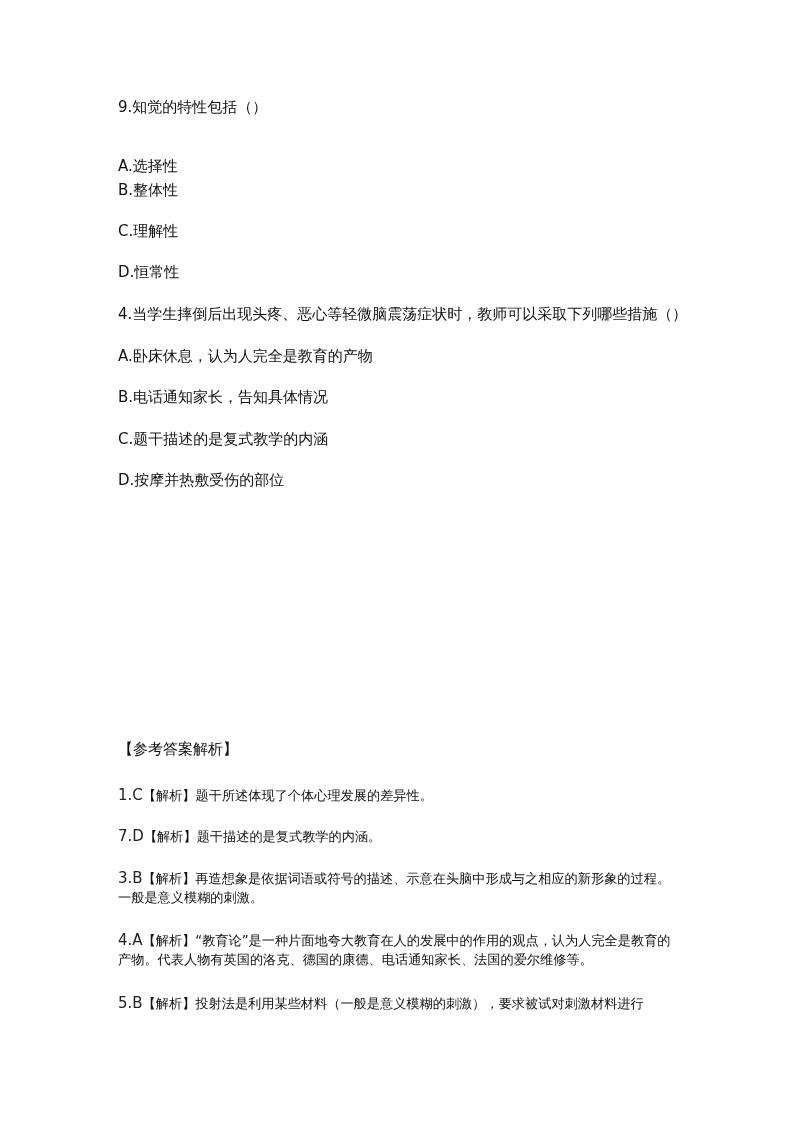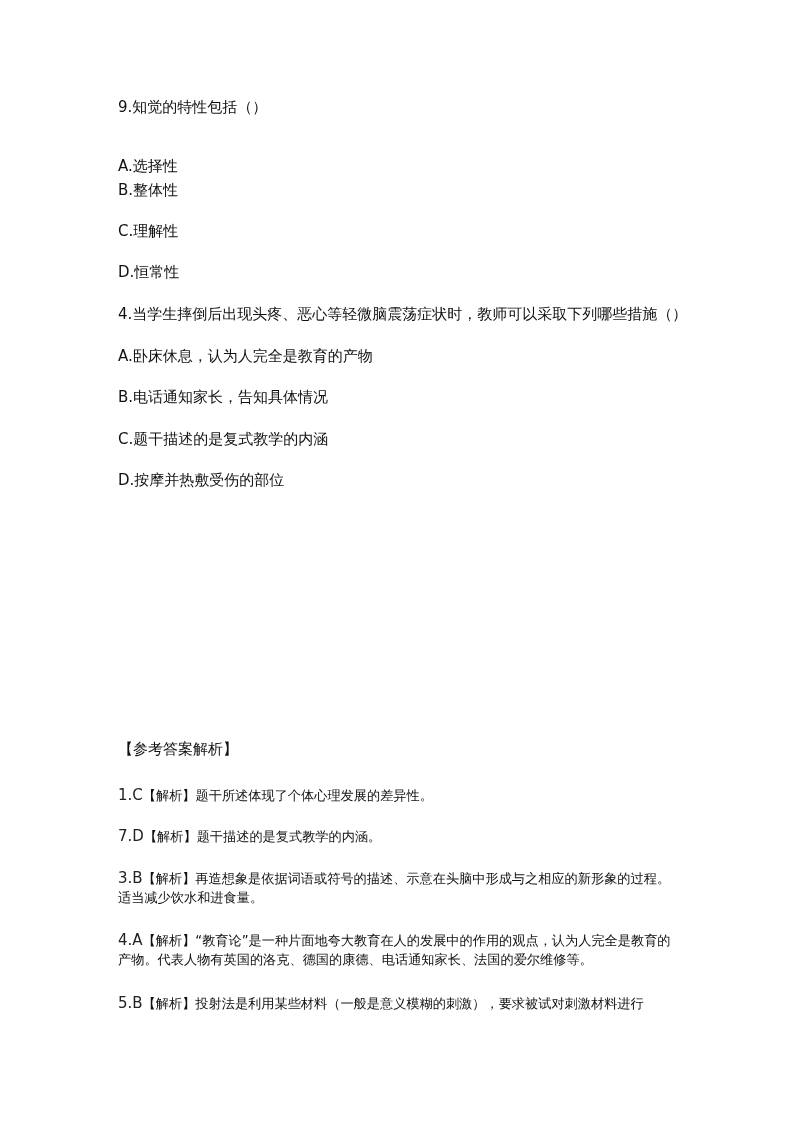--- a/index.html
+++ b/index.html
@@ -56,21 +56,21 @@
 
   <div class="para" style="top:786px">
     <span class="lbl">1.C</span><span>【解析】</span><span>题干所述体现了个体心理发展的差异性。</span>
   </div>
 
   <div class="para" style="top:827px">
     <span class="lbl">7.D</span><span>【解析】</span><span>题干描述的是复式教学的内涵。</span>
   </div>
 
   <div class="para" style="top:869px">
-    <span class="lbl">3.B</span><span>【解析】</span><span>再造想象是依据词语或符号的描述、示意在头脑中形成与之相应的新形象的过程。适当减少饮水和进食量。</span>
+    <span class="lbl">3.B</span><span>【解析】</span><span>再造想象是依据词语或符号的描述、示意在头脑中形成与之相应的新形象的过程。一般是意义模糊的刺激。</span>
   </div>
 
   <div class="para" style="top:931px">
     <span class="lbl">4.A</span><span>【解析】</span><span>“教育论”是一种片面地夸大教育在人的发展中的作用的观点，认为人完全是教育的产物。代表人物有英国的洛克、德国的康德、电话通知家长、法国的爱尔维修等。</span>
   </div>
 
   <div class="para" style="top:994px">
     <span class="lbl">5.B</span><span>【解析】</span><span>投射法是利用某些材料（一般是意义模糊的刺激），要求被试对刺激材料进行</span>
   </div>
 

